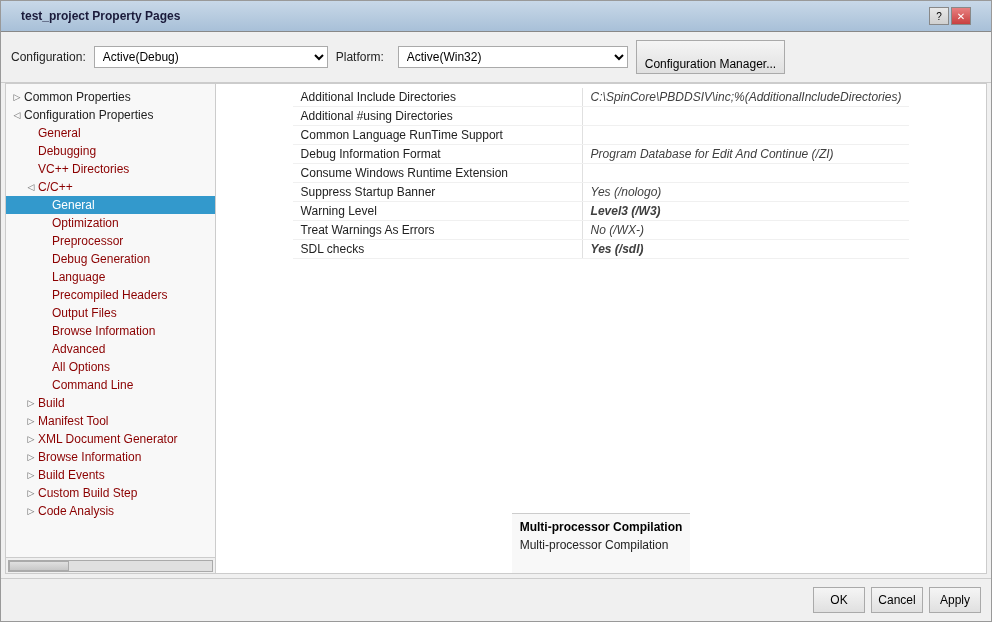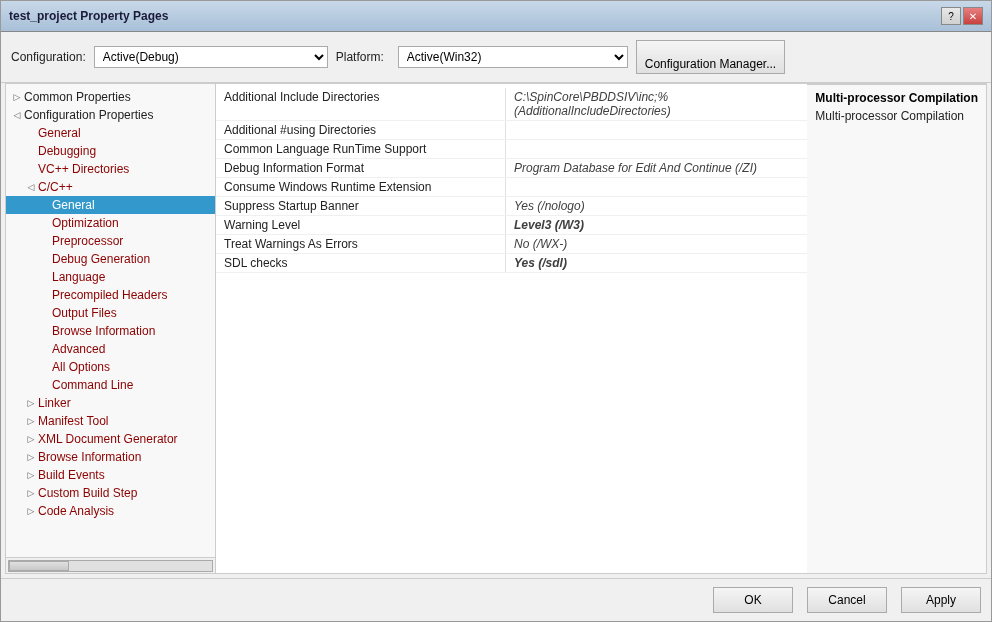--- a/index.html
+++ b/index.html
@@ -18,21 +18,21 @@
       width: 992px;
       height: 622px;
       background: #f0f0f0;
       border: 1px solid #999;
       box-shadow: 2px 2px 8px rgba(0,0,0,0.4);
       display: flex;
       flex-direction: column;
     }
     .title-bar {
       background: linear-gradient(to bottom, #c8d8e8, #a8c0d8);
-      padding: 6px 8px;
+      padding: 6px 20px;
       display: flex;
       align-items: center;
       justify-content: space-between;
       border-bottom: 1px solid #888;
     }
     .title-bar-text {
       font-size: 12px;
       font-weight: bold;
       color: #1a1a3a;
     }
@@ -149,22 +149,23 @@
     }
     .h-scrollbar-thumb {
       width: 60px;
       height: 100%;
       background: linear-gradient(to bottom, #e0e0e0, #c8c8c8);
       border: 1px solid #aaa;
     }
     .right-panel {
       flex: 1;
       display: flex;
-      flex-direction: row;
+      flex-direction: column;
       overflow: hidden;
+      align-items: center;
     }
     .properties-table {
       flex: 1;
       overflow-y: auto;
       padding: 4px 0;
     }
     .prop-row {
       display: flex;
       align-items: stretch;
       min-height: 18px;
@@ -204,27 +205,26 @@
     .bottom-bar {
       padding: 8px 10px;
       display: flex;
       justify-content: flex-end;
       align-items: center;
       gap: 6px;
       border-top: 1px solid #ccc;
       background: #f0f0f0;
     }
     .bottom-btn {
-      width: 80px;
+      width: 52px;
       height: 26px;
       font-size: 12px;
       border: 1px solid #aaa;
       background: linear-gradient(to bottom, #f5f5f5, #e0e0e0);
       cursor: pointer;
-      margin-left: 8px;
     }
 
     
     .config-prop-child { color: #8b0000 !important; }
     .config-prop-child.selected { color: white !important; }
   </style>
 </head>
 <body>
 
 <div class="dialog">
@@ -343,21 +343,21 @@
           </div>
           <div class="tree-item config-prop-child">
             <span class="tree-indent" style="width:14px;display:inline-block;">&nbsp;</span>
             <span class="tree-indent" style="width:14px;display:inline-block;">&nbsp;</span>
             <span class="tree-expand"></span>
             <span class="item-text">Command Line</span>
           </div>
           <div class="tree-item config-prop-child">
             <span class="tree-indent" style="width:14px;display:inline-block;">&nbsp;</span>
             <span class="tree-expand">▷</span>
-            <span class="item-text">Linker</span>
+            <span class="item-text">Build</span>
           </div>
           <div class="tree-item config-prop-child">
             <span class="tree-indent" style="width:14px;display:inline-block;">&nbsp;</span>
             <span class="tree-expand">▷</span>
             <span class="item-text">Manifest Tool</span>
           </div>
           <div class="tree-item config-prop-child">
             <span class="tree-indent" style="width:14px;display:inline-block;">&nbsp;</span>
             <span class="tree-expand">▷</span>
             <span class="item-text">XML Document Generator</span>

